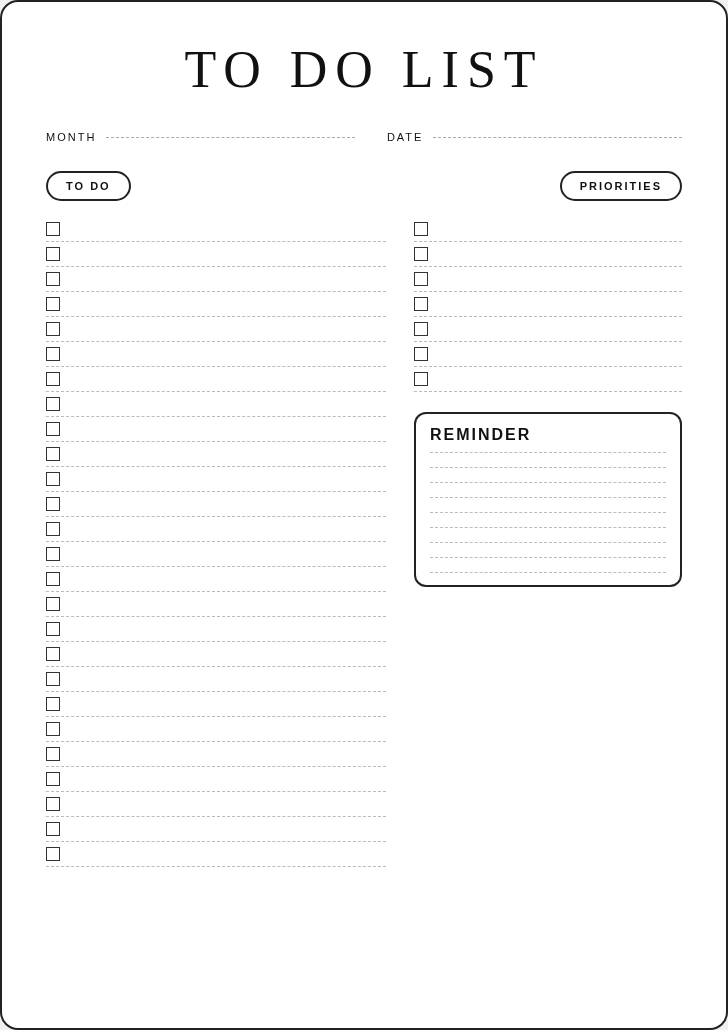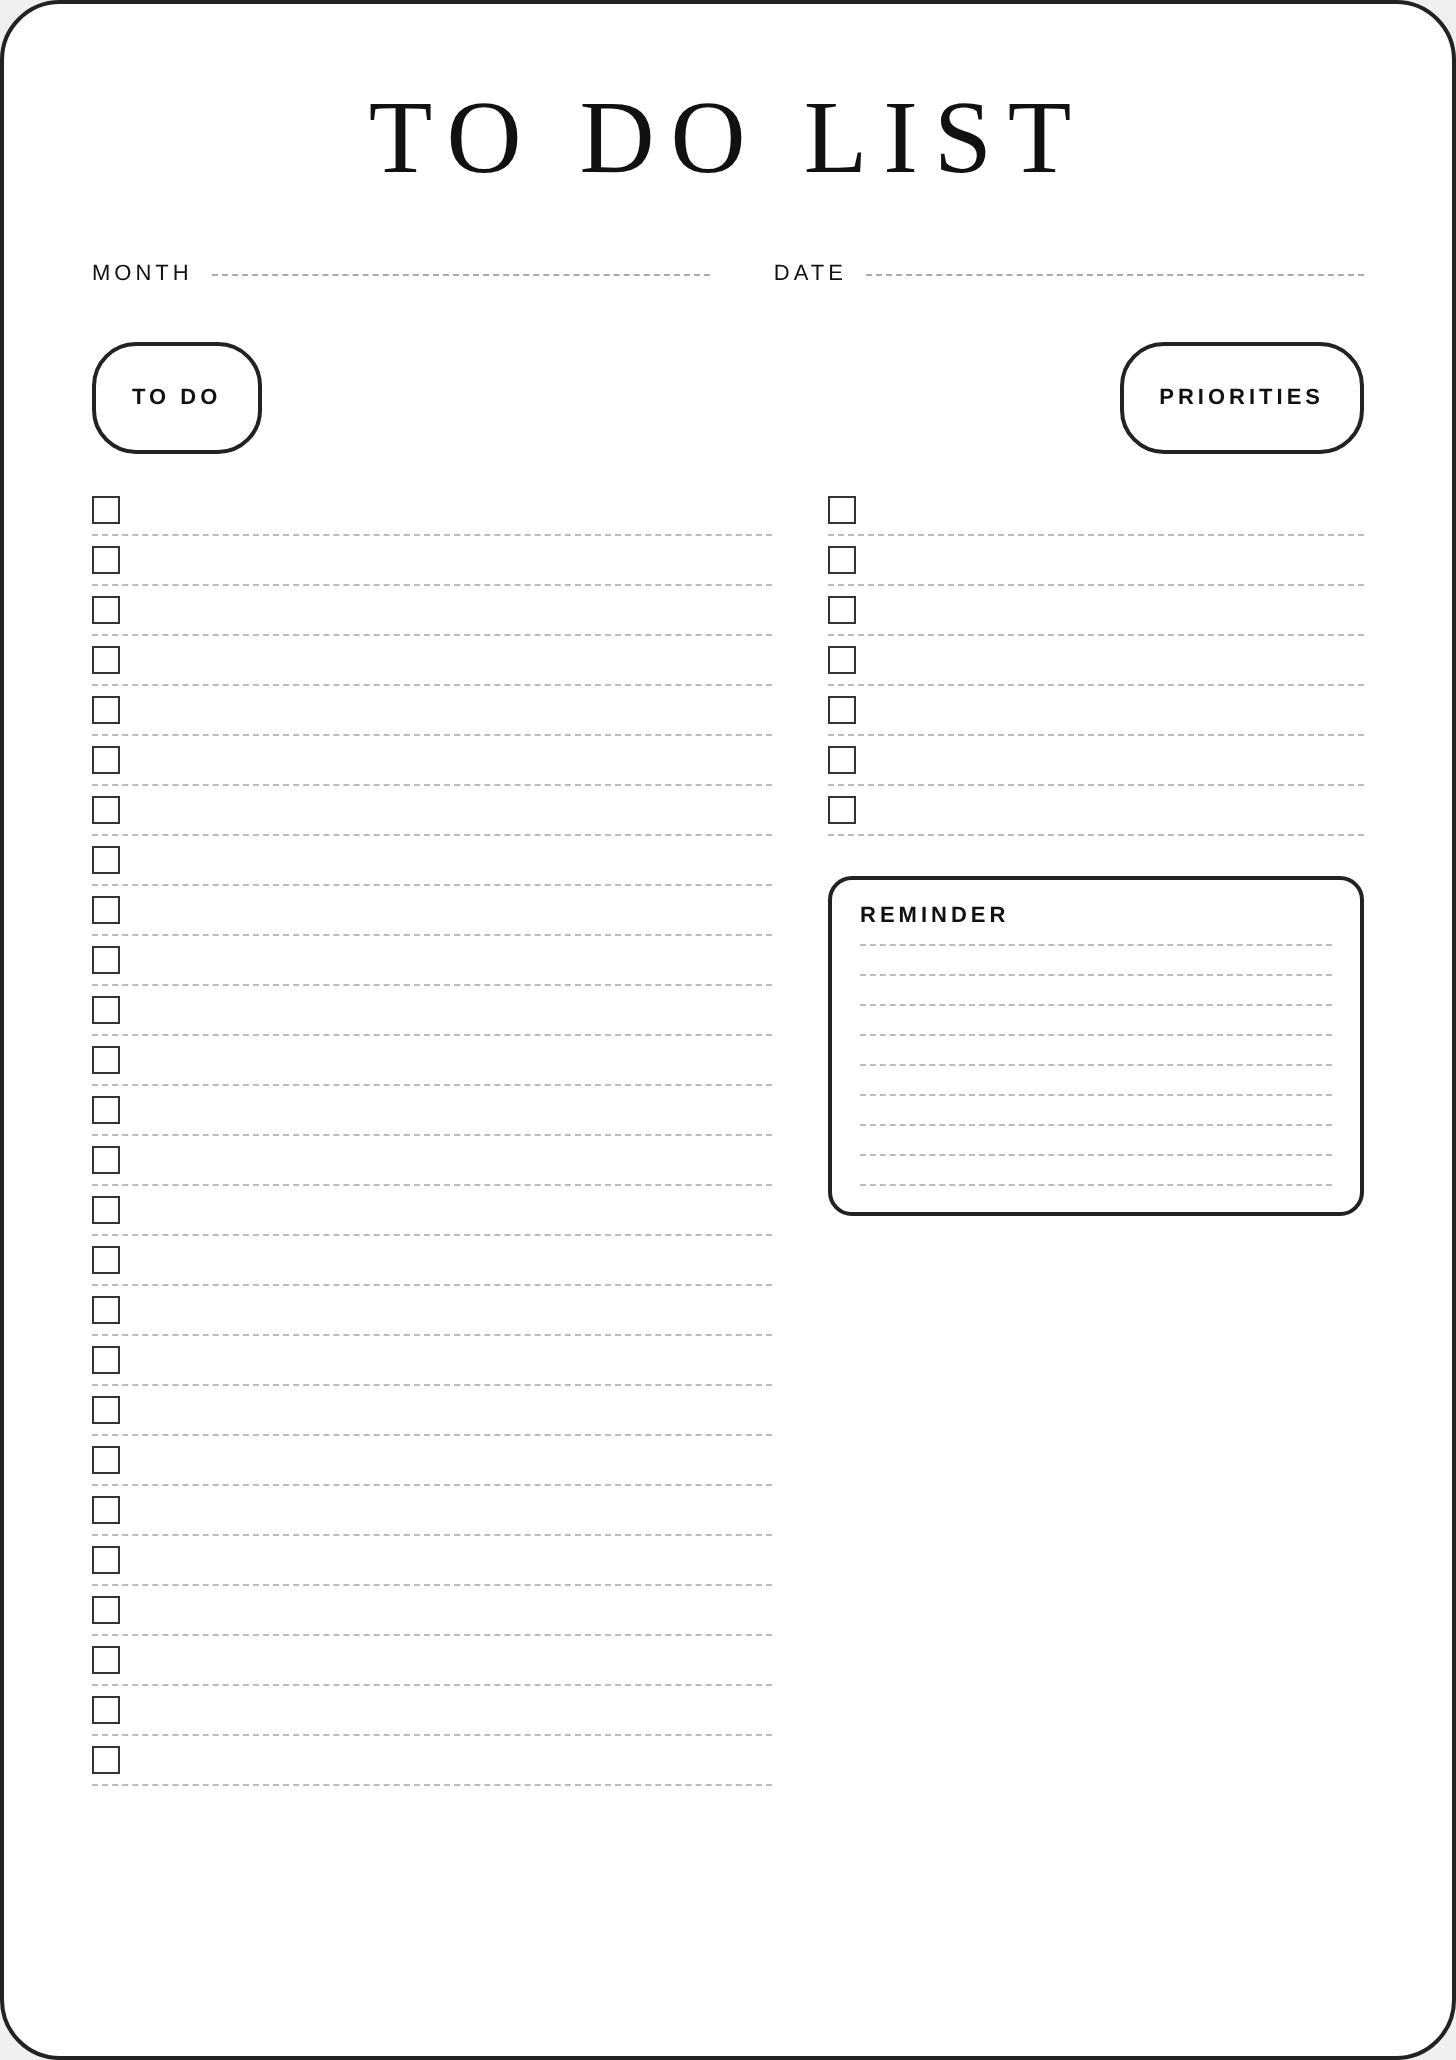--- a/index.html
+++ b/index.html
@@ -11,21 +11,21 @@
       align-items: center;
       min-height: 100vh;
       font-family: 'Arial', sans-serif;
     }
 
     .page {
       width: 728px;
       min-height: 1030px;
       background: #ffffff;
       border: 2px solid #222;
-      border-radius: 30px;
+      border-radius: 18px;
       padding: 38px 44px 38px 44px;
       position: relative;
     }
 
     .page-title {
       text-align: center;
       font-size: 52px;
       font-weight: 400;
       letter-spacing: 8px;
       font-family: 'Georgia', 'Times New Roman', serif;
@@ -74,21 +74,21 @@
     }
 
     .col-right {
       width: 268px;
       flex-shrink: 0;
     }
 
     .section-label {
       border: 2px solid #222;
       border-radius: 22px;
-      padding: 20px 18px;
+      padding: 7px 18px;
       font-size: 11px;
       font-weight: 700;
       letter-spacing: 2px;
       color: #111;
       text-transform: uppercase;
       display: inline-block;
       margin-bottom: 16px;
       background: #fff;
     }
 
@@ -173,21 +173,21 @@
     .reminder-section {}
 
     .reminder-box {
       border: 2px solid #222;
       border-radius: 12px;
       padding: 12px 14px;
       min-height: 170px;
     }
 
     .reminder-box-label {
-      font-size: 11px;
+      font-size: 16px;
       font-weight: 700;
       letter-spacing: 2px;
       color: #111;
       text-transform: uppercase;
       margin-bottom: 8px;
     }
 
     .reminder-lines {
       display: flex;
       flex-direction: column;

